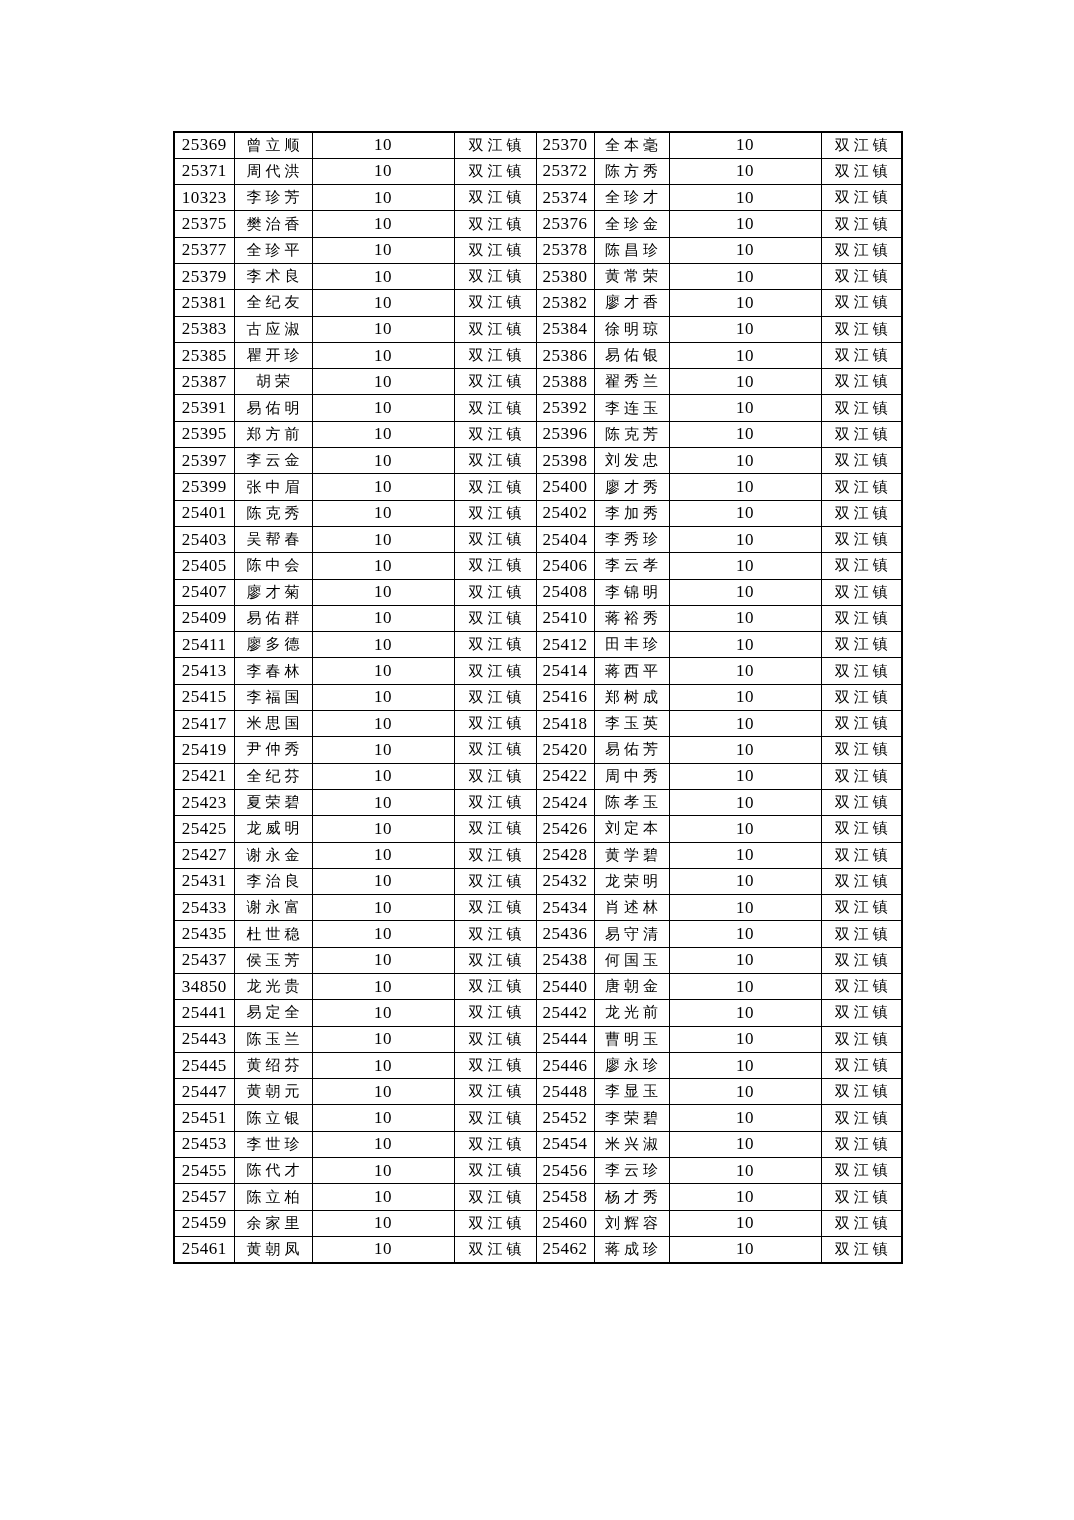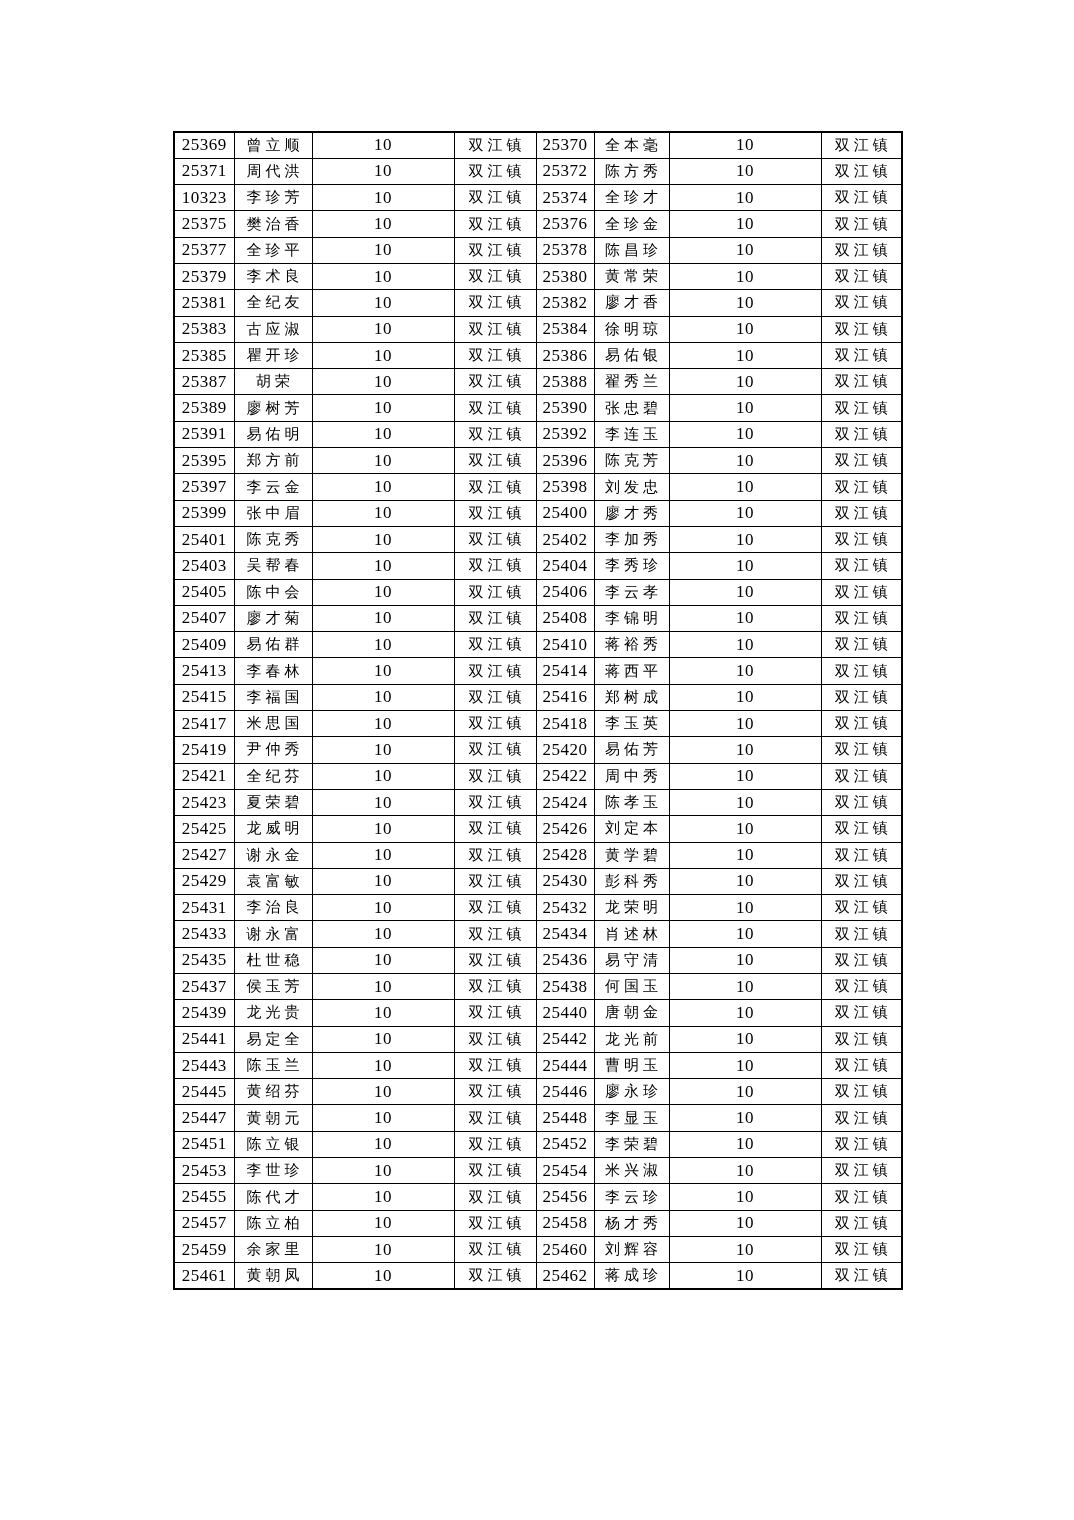--- a/index.html
+++ b/index.html
@@ -157,30 +157,20 @@
     <td class="num">25387</td>
     <td class="cn">胡荣</td>
     <td class="num">10</td>
     <td class="cn">双江镇</td>
     <td class="num">25388</td>
     <td class="cn">翟秀兰</td>
     <td class="num">10</td>
     <td class="cn">双江镇</td>
   </tr>
         <tr>
-    <td class="num">25389</td>
-    <td class="cn">廖树芳</td>
-    <td class="num">10</td>
-    <td class="cn">双江镇</td>
-    <td class="num">25390</td>
-    <td class="cn">张忠碧</td>
-    <td class="num">10</td>
-    <td class="cn">双江镇</td>
-  </tr>
-        <tr>
     <td class="num">25391</td>
     <td class="cn">易佑明</td>
     <td class="num">10</td>
     <td class="cn">双江镇</td>
     <td class="num">25392</td>
     <td class="cn">李连玉</td>
     <td class="num">10</td>
     <td class="cn">双江镇</td>
   </tr>
         <tr>
@@ -257,20 +247,30 @@
     <td class="num">25409</td>
     <td class="cn">易佑群</td>
     <td class="num">10</td>
     <td class="cn">双江镇</td>
     <td class="num">25410</td>
     <td class="cn">蒋裕秀</td>
     <td class="num">10</td>
     <td class="cn">双江镇</td>
   </tr>
         <tr>
+    <td class="num">25411</td>
+    <td class="cn">廖多德</td>
+    <td class="num">10</td>
+    <td class="cn">双江镇</td>
+    <td class="num">25412</td>
+    <td class="cn">田丰珍</td>
+    <td class="num">10</td>
+    <td class="cn">双江镇</td>
+  </tr>
+        <tr>
     <td class="num">25413</td>
     <td class="cn">李春林</td>
     <td class="num">10</td>
     <td class="cn">双江镇</td>
     <td class="num">25414</td>
     <td class="cn">蒋西平</td>
     <td class="num">10</td>
     <td class="cn">双江镇</td>
   </tr>
         <tr>
@@ -337,30 +337,20 @@
     <td class="num">25427</td>
     <td class="cn">谢永金</td>
     <td class="num">10</td>
     <td class="cn">双江镇</td>
     <td class="num">25428</td>
     <td class="cn">黄学碧</td>
     <td class="num">10</td>
     <td class="cn">双江镇</td>
   </tr>
         <tr>
-    <td class="num">25429</td>
-    <td class="cn">袁富敏</td>
-    <td class="num">10</td>
-    <td class="cn">双江镇</td>
-    <td class="num">25430</td>
-    <td class="cn">彭科秀</td>
-    <td class="num">10</td>
-    <td class="cn">双江镇</td>
-  </tr>
-        <tr>
     <td class="num">25431</td>
     <td class="cn">李治良</td>
     <td class="num">10</td>
     <td class="cn">双江镇</td>
     <td class="num">25432</td>
     <td class="cn">龙荣明</td>
     <td class="num">10</td>
     <td class="cn">双江镇</td>
   </tr>
         <tr>
@@ -387,21 +377,21 @@
     <td class="num">25437</td>
     <td class="cn">侯玉芳</td>
     <td class="num">10</td>
     <td class="cn">双江镇</td>
     <td class="num">25438</td>
     <td class="cn">何国玉</td>
     <td class="num">10</td>
     <td class="cn">双江镇</td>
   </tr>
         <tr>
-    <td class="num">25439</td>
+    <td class="num">34850</td>
     <td class="cn">龙光贵</td>
     <td class="num">10</td>
     <td class="cn">双江镇</td>
     <td class="num">25440</td>
     <td class="cn">唐朝金</td>
     <td class="num">10</td>
     <td class="cn">双江镇</td>
   </tr>
         <tr>
     <td class="num">25441</td>

